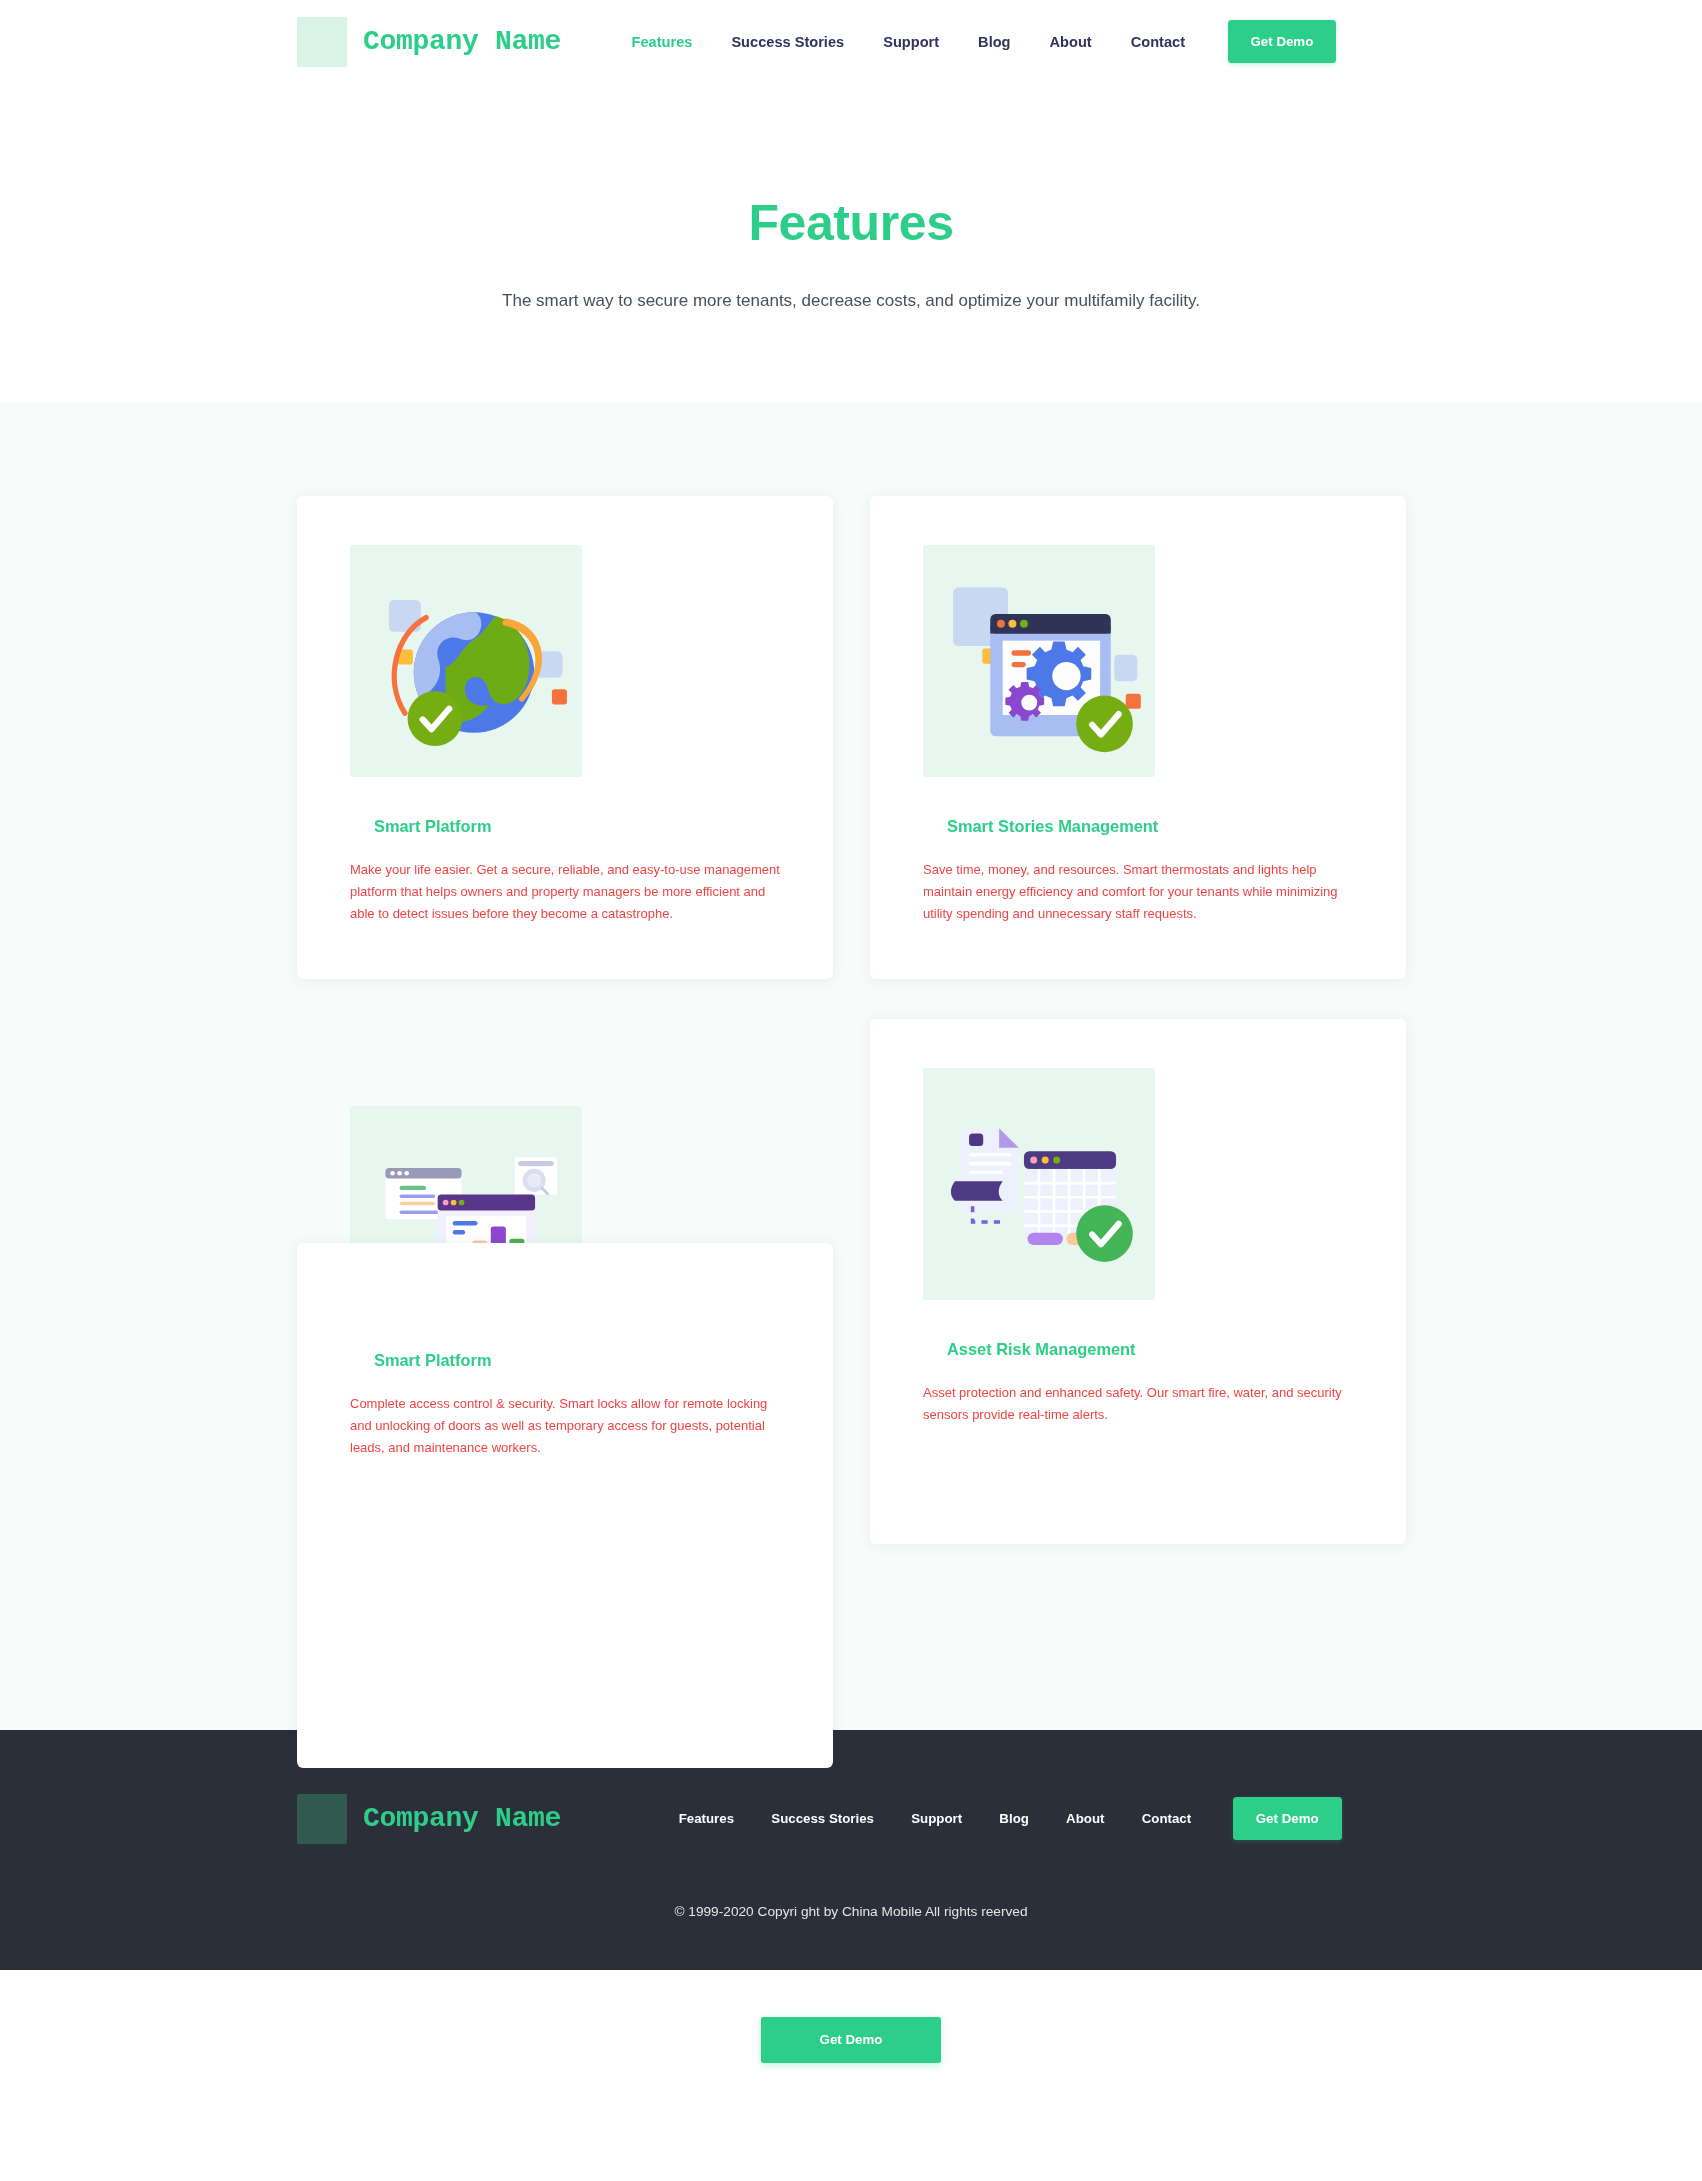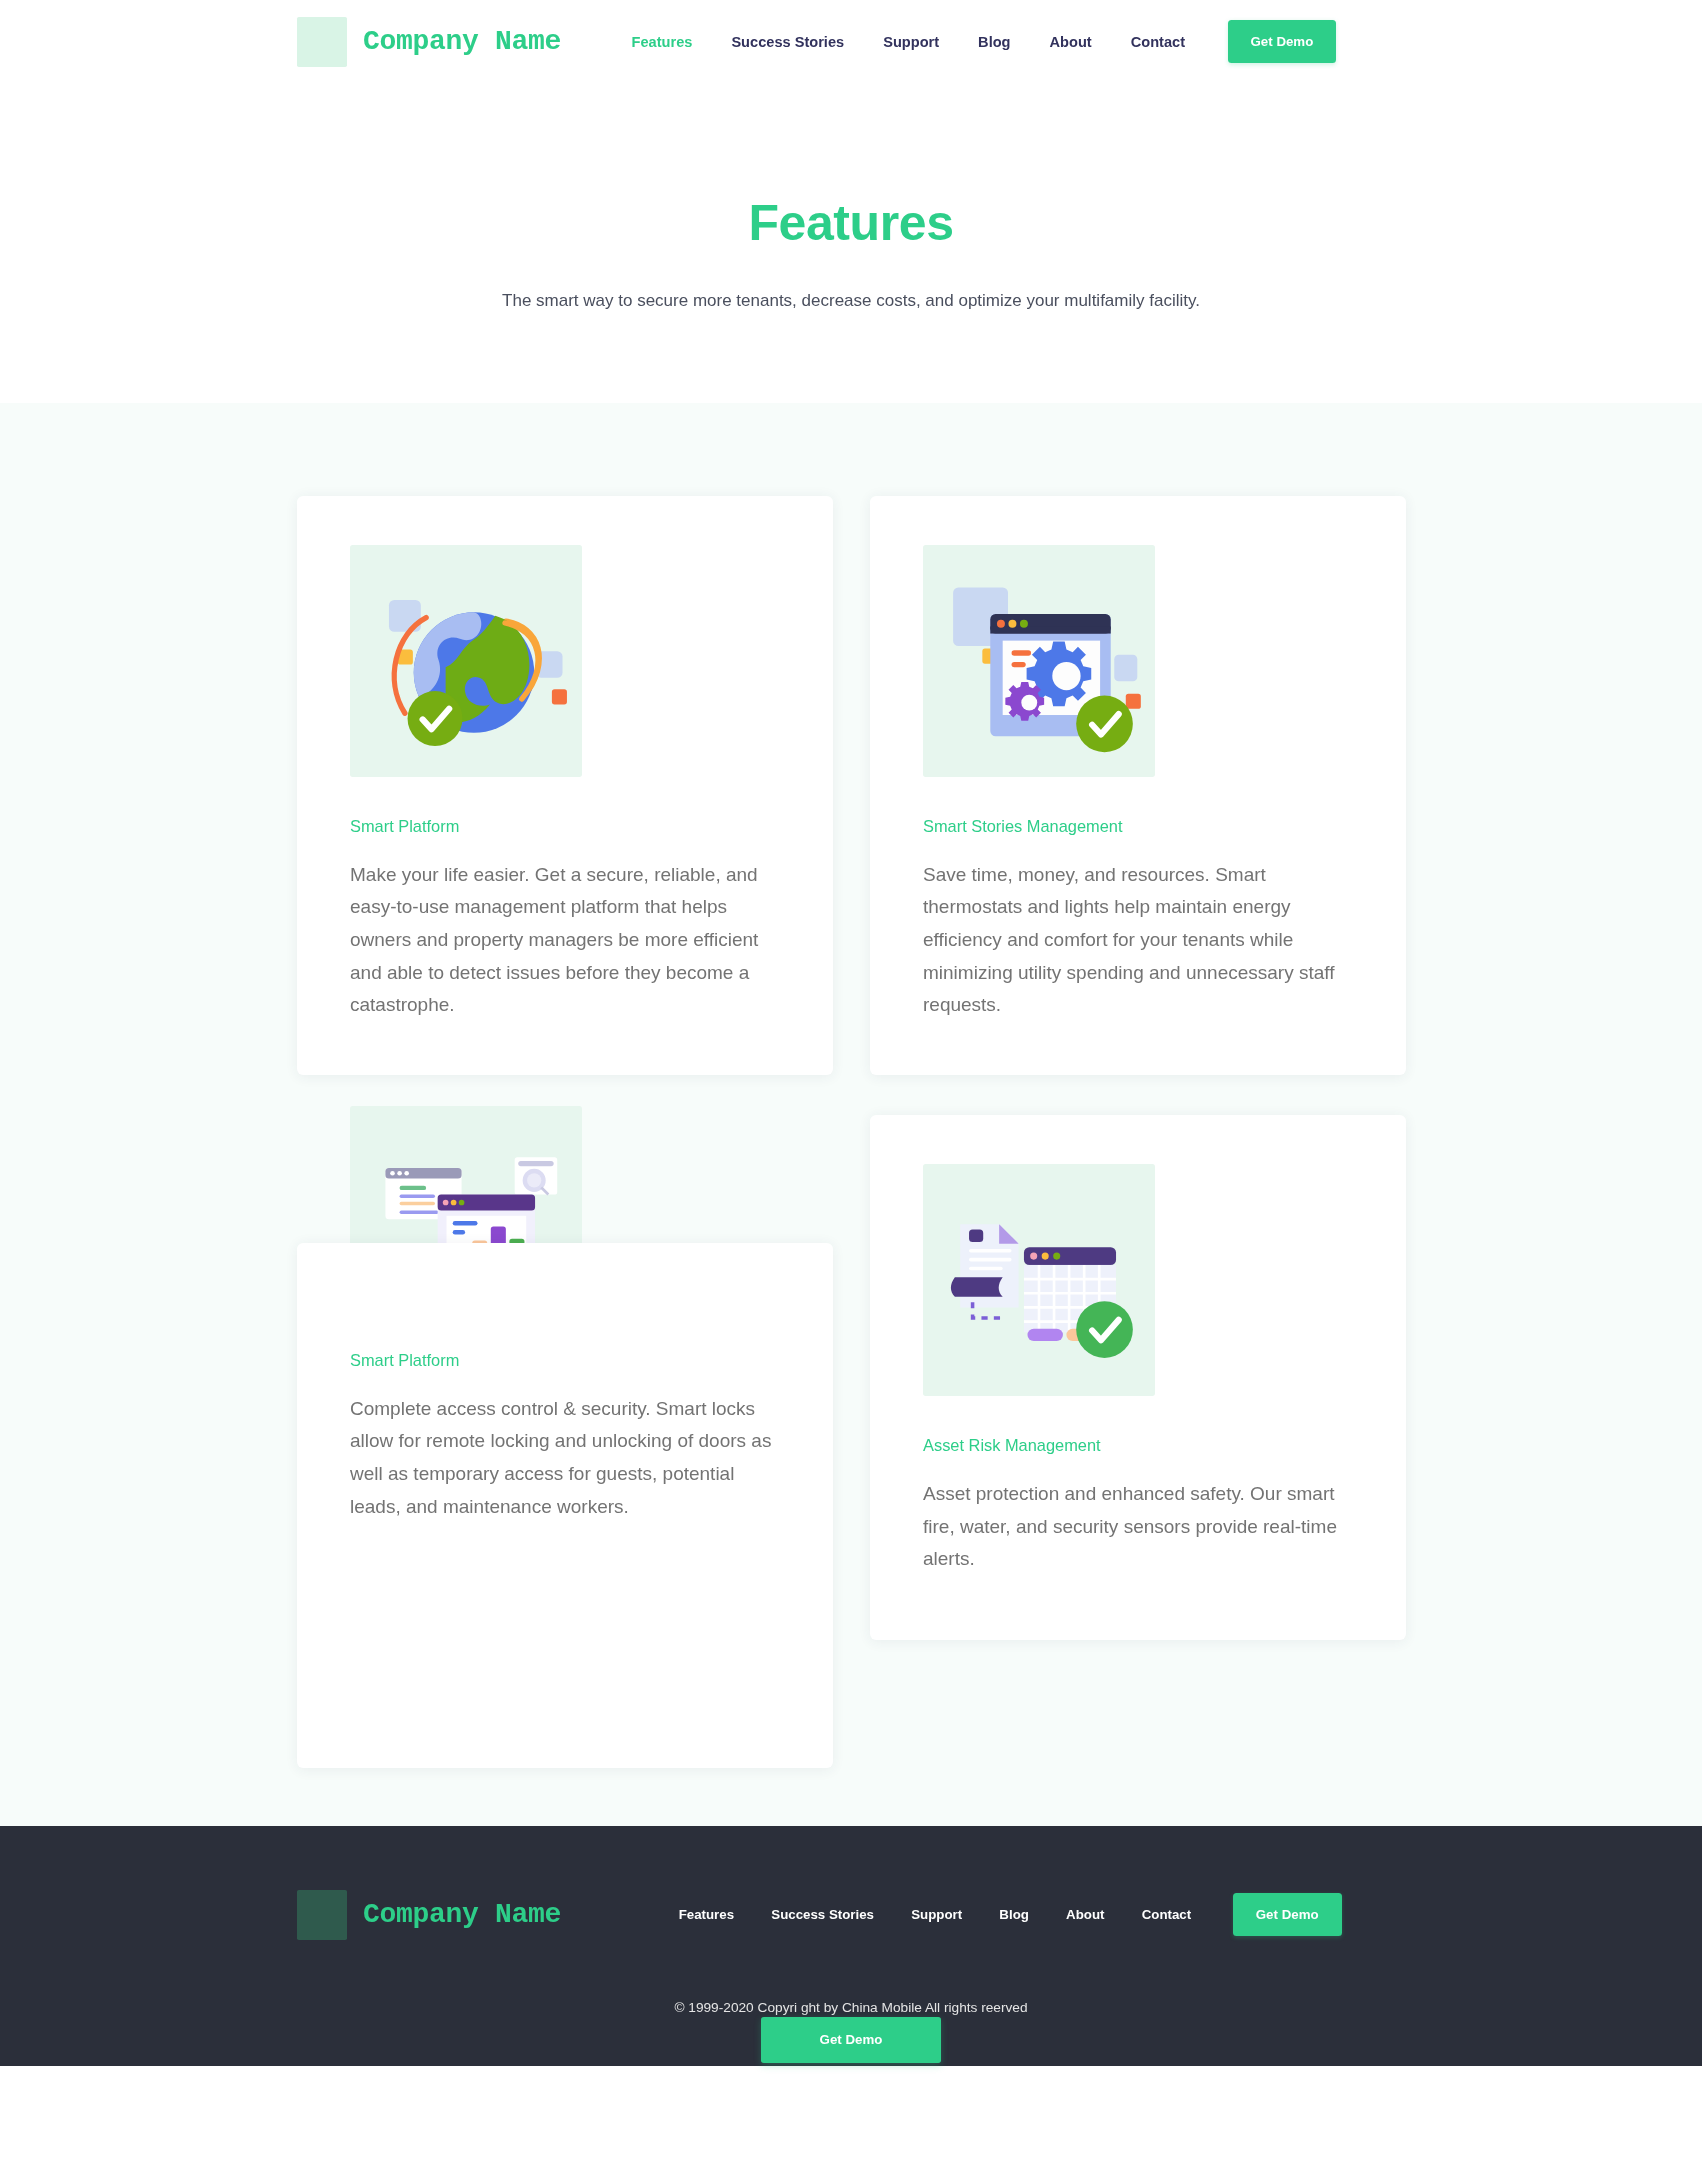--- a/index.html
+++ b/index.html
@@ -124,28 +124,29 @@
     width: 232px;
     height: 232px;
     background: #e7f6ee;
     border-radius: 2.7px;
     position: relative;
     overflow: hidden;
   }
   .card h3 {
     margin-top: 40px;
     font-size: 16.4px;
-    font-weight: normal;
+    font-weight: bold;
     color: #2dce89;
+    margin-left: 24px;
   }
   .card p {
     margin-top: 23px;
-    font-size: 19px;
+    font-size: 13px;
     line-height: 1.72;
-    color: #737373;
+    color: #ef4444;
     max-width: 434px;
   }
 
   
   .card.card-offset {
     position: absolute;
     left: 0;
     top: 747px;
     width: 536px;
     height: 525px;

